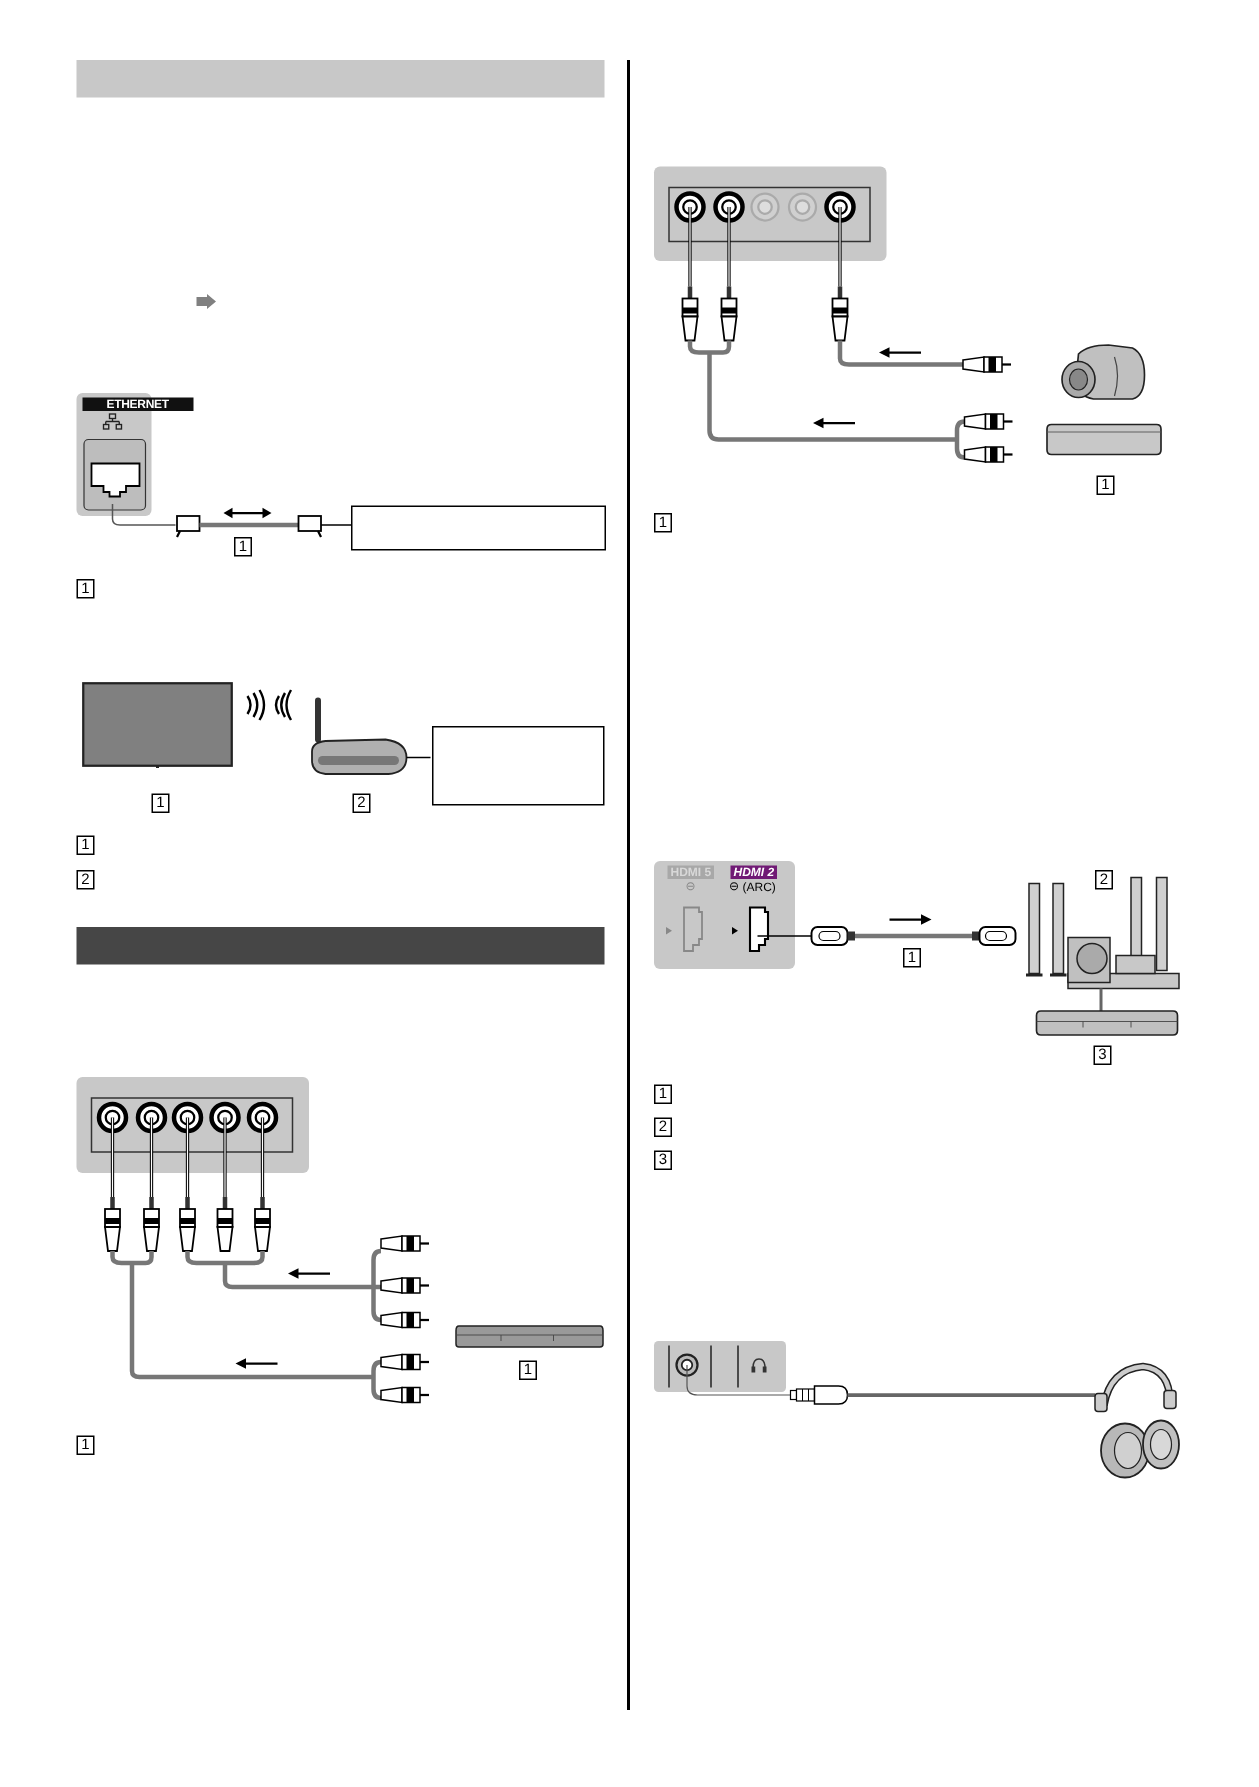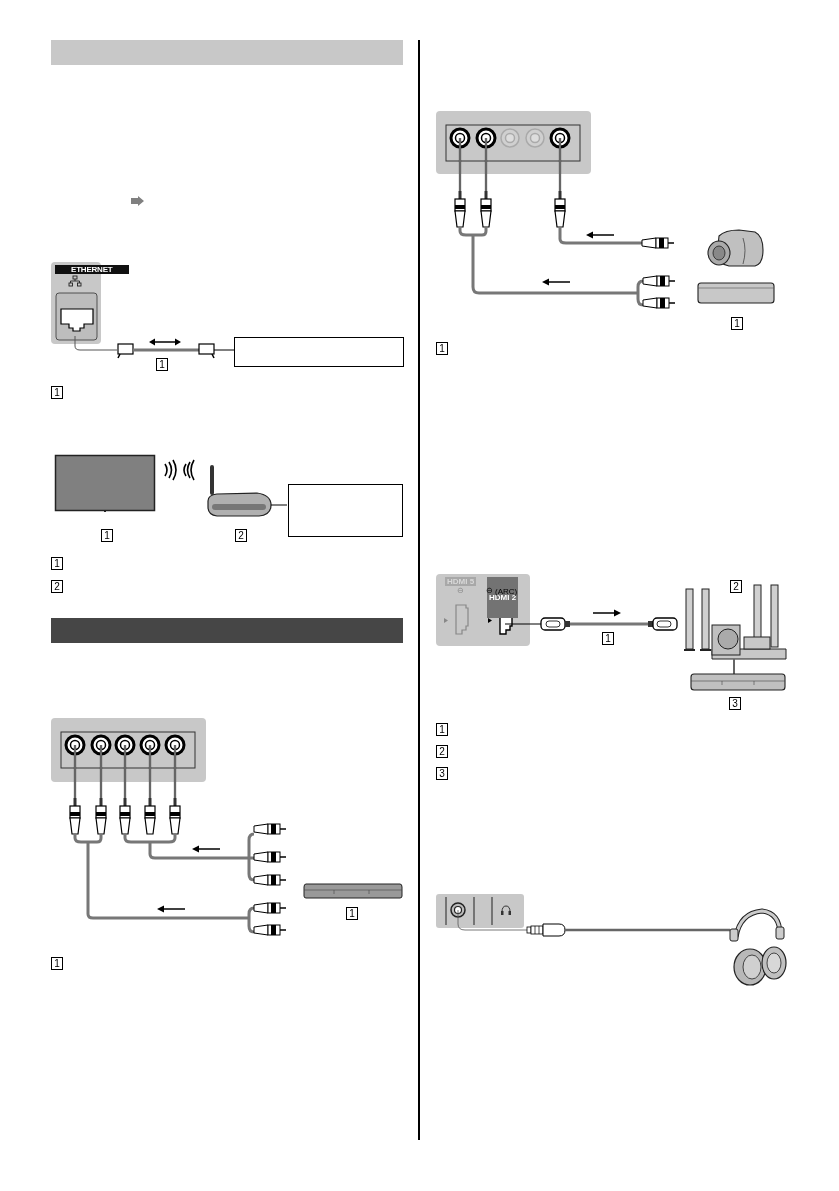--- a/index.html
+++ b/index.html
@@ -304,21 +304,21 @@
 
 <div>
   <svg style="left:436px;top:574px;" width="94" height="72">
     <rect x="0" y="0" width="94" height="72" rx="4" fill="#c8c8c8"></rect>
     <path d="M20,31 H30 V34 H32 V52 H30 V56 H26 V60 H20 Z" fill="#c8c8c8" stroke="#888" stroke-width="1.2"></path>
     <polygon points="8,44 12,46.5 8,49" fill="#888"></polygon>
     <path d="M64,31 H74 V34 H76 V52 H74 V56 H70 V60 H64 Z" fill="#fff" stroke="#000" stroke-width="1.4"></path>
     <polygon points="52,44 56,46.5 52,49" fill="#000"></polygon>
   </svg>
   <div class="abs port-label" style="left:445px;top:577px;background:#a8a8a8;color:#d8d8d8;font-size:8px;font-weight:bold;padding:0 2px;line-height:9px;">HDMI 5</div>
-  <div class="abs port-label" style="left:487px;top:577px;background:#737373;color:#fff;font-size:8px;font-weight:bold;padding:16px 2px;line-height:9px;">HDMI 2</div>
+  <div class="abs port-label" style="left:487px;top:577px;background:#701a75;color:#fff;font-size:8px;font-weight:bold;padding:0 2px;line-height:9px;font-style:italic;">HDMI 2</div>
   <div class="abs" style="left:457px;top:586px;font-size:8px;color:#888;">⊖</div>
   <div class="abs" style="left:486px;top:586px;font-size:8px;color:#000;">⊖</div>
   <div class="abs port-label" style="left:495px;top:587px;font-size:8px;color:#000;">(ARC)</div>
   <svg style="left:505px;top:612px;" width="180" height="24">
     <line x1="0" y1="12" x2="36" y2="12" stroke="#000" stroke-width="1"></line>
     <rect x="36" y="6" width="24" height="12" rx="4" fill="#fff" stroke="#000" stroke-width="1.3"></rect>
     <rect x="41" y="9" width="14" height="6" rx="3" fill="#fff" stroke="#000" stroke-width="0.8"></rect>
     <rect x="60" y="9" width="5" height="6" fill="#333"></rect>
     <line x1="65" y1="12" x2="143" y2="12" stroke="#777" stroke-width="3"></line>
     <rect x="143" y="9" width="5" height="6" fill="#333"></rect>

